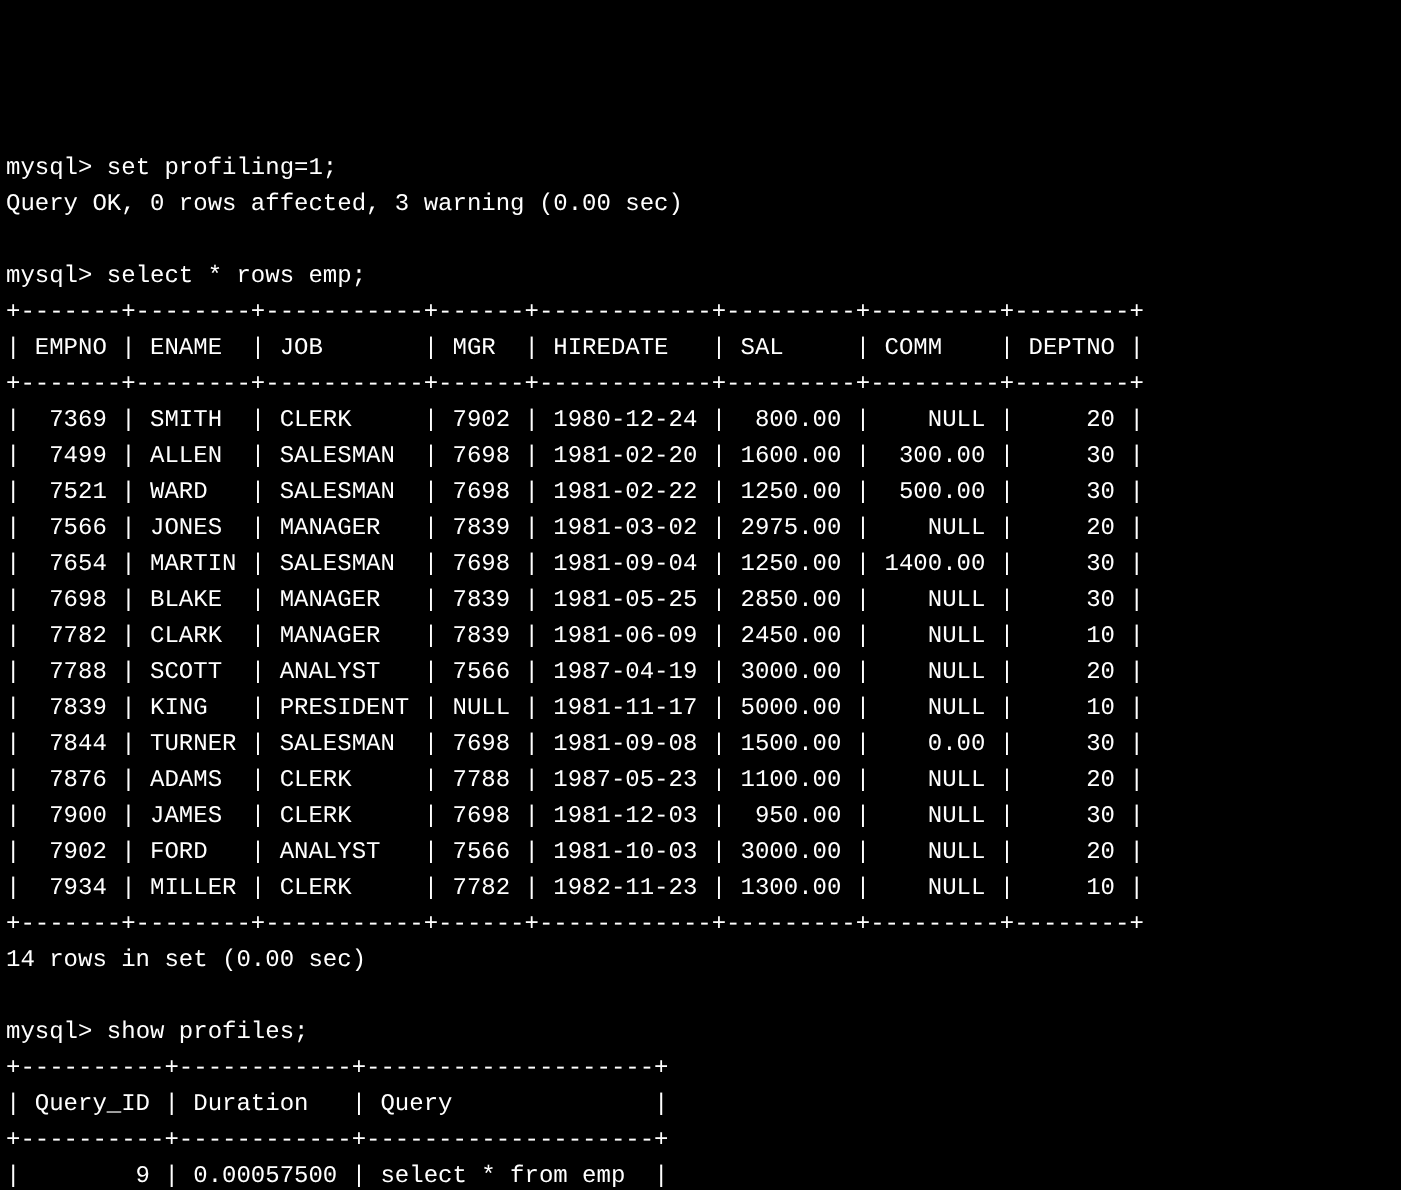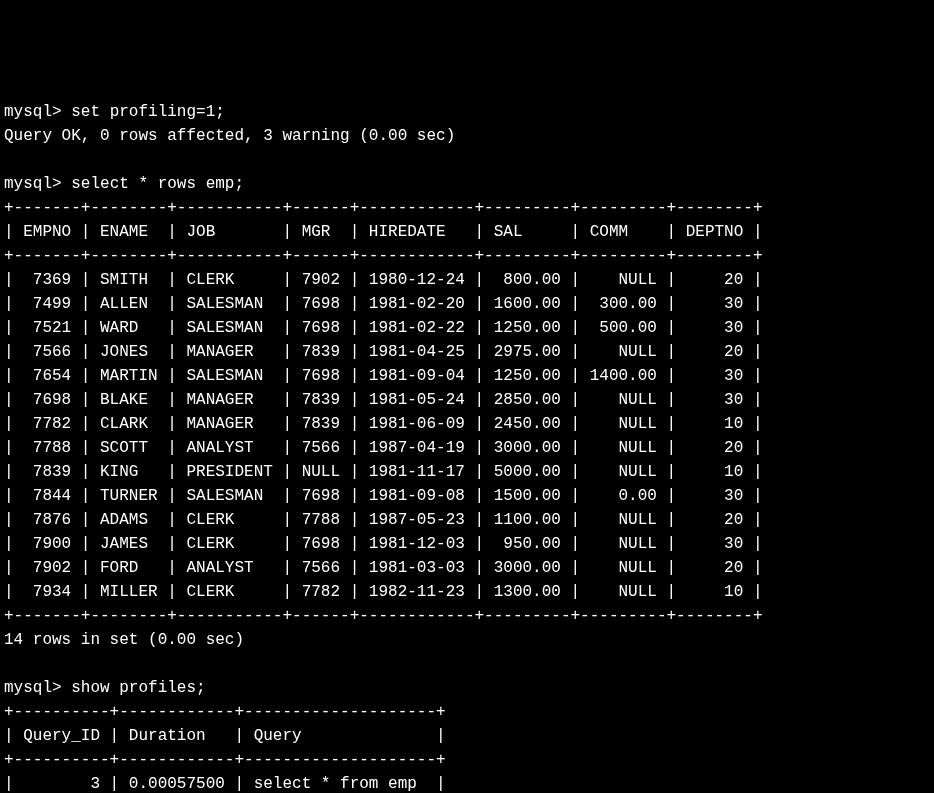--- a/index.html
+++ b/index.html
@@ -24,37 +24,37 @@
 <div class="terminal"><span>mysql&gt;</span> <span>set profiling=1;</span>
 <span>Query OK, 0 rows affected, 3 warning (0.00 sec)</span>
 
 <span>mysql&gt;</span> <span>select * rows emp;</span>
 <span>+-------+--------+-----------+------+------------+---------+---------+--------+</span>
 <span>| EMPNO | ENAME  | JOB       | MGR  | HIREDATE   | SAL     | COMM    | DEPTNO |</span>
 <span>+-------+--------+-----------+------+------------+---------+---------+--------+</span>
 <span>|  7369 | SMITH  | CLERK     | 7902 | 1980-12-24 |  800.00 |    NULL |     20 |</span>
 <span>|  7499 | ALLEN  | SALESMAN  | 7698 | 1981-02-20 | 1600.00 |  300.00 |     30 |</span>
 <span>|  7521 | WARD   | SALESMAN  | 7698 | 1981-02-22 | 1250.00 |  500.00 |     30 |</span>
-<span>|  7566 | JONES  | MANAGER   | 7839 | 1981-04-25 | 2975.00 |    NULL |     20 |</span>
+<span>|  7566 | JONES  | MANAGER   | 7839 | 1981-03-02 | 2975.00 |    NULL |     20 |</span>
 <span>|  7654 | MARTIN | SALESMAN  | 7698 | 1981-09-04 | 1250.00 | 1400.00 |     30 |</span>
-<span>|  7698 | BLAKE  | MANAGER   | 7839 | 1981-05-24 | 2850.00 |    NULL |     30 |</span>
+<span>|  7698 | BLAKE  | MANAGER   | 7839 | 1981-05-25 | 2850.00 |    NULL |     30 |</span>
 <span>|  7782 | CLARK  | MANAGER   | 7839 | 1981-06-09 | 2450.00 |    NULL |     10 |</span>
 <span>|  7788 | SCOTT  | ANALYST   | 7566 | 1987-04-19 | 3000.00 |    NULL |     20 |</span>
 <span>|  7839 | KING   | PRESIDENT | NULL | 1981-11-17 | 5000.00 |    NULL |     10 |</span>
 <span>|  7844 | TURNER | SALESMAN  | 7698 | 1981-09-08 | 1500.00 |    0.00 |     30 |</span>
 <span>|  7876 | ADAMS  | CLERK     | 7788 | 1987-05-23 | 1100.00 |    NULL |     20 |</span>
 <span>|  7900 | JAMES  | CLERK     | 7698 | 1981-12-03 |  950.00 |    NULL |     30 |</span>
-<span>|  7902 | FORD   | ANALYST   | 7566 | 1981-03-03 | 3000.00 |    NULL |     20 |</span>
+<span>|  7902 | FORD   | ANALYST   | 7566 | 1981-10-03 | 3000.00 |    NULL |     20 |</span>
 <span>|  7934 | MILLER | CLERK     | 7782 | 1982-11-23 | 1300.00 |    NULL |     10 |</span>
 <span>+-------+--------+-----------+------+------------+---------+---------+--------+</span>
 <span>14 rows in set (0.00 sec)</span>
 
 <span>mysql&gt;</span> <span>show profiles;</span>
 <span>+----------+------------+--------------------+</span>
 <span>| Query_ID | Duration   | Query              |</span>
 <span>+----------+------------+--------------------+</span>
-<span>|        3 | 0.00057500 | select * from emp  |</span>
+<span>|        9 | 0.00057500 | select * from emp  |</span>
 
 
 </div>
 
 
 
 
 </body></html>

